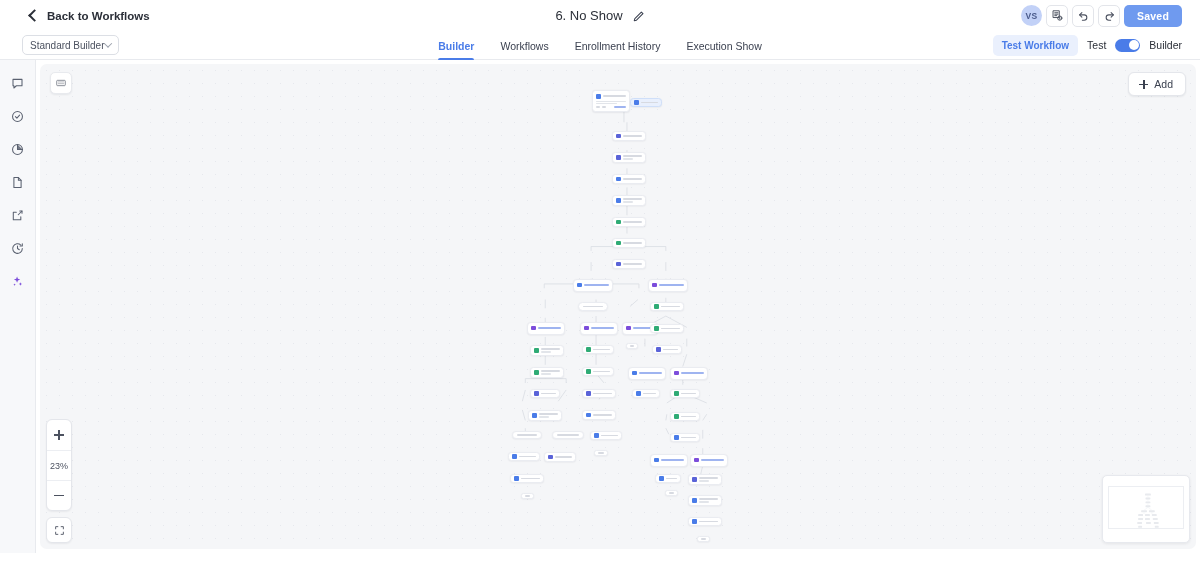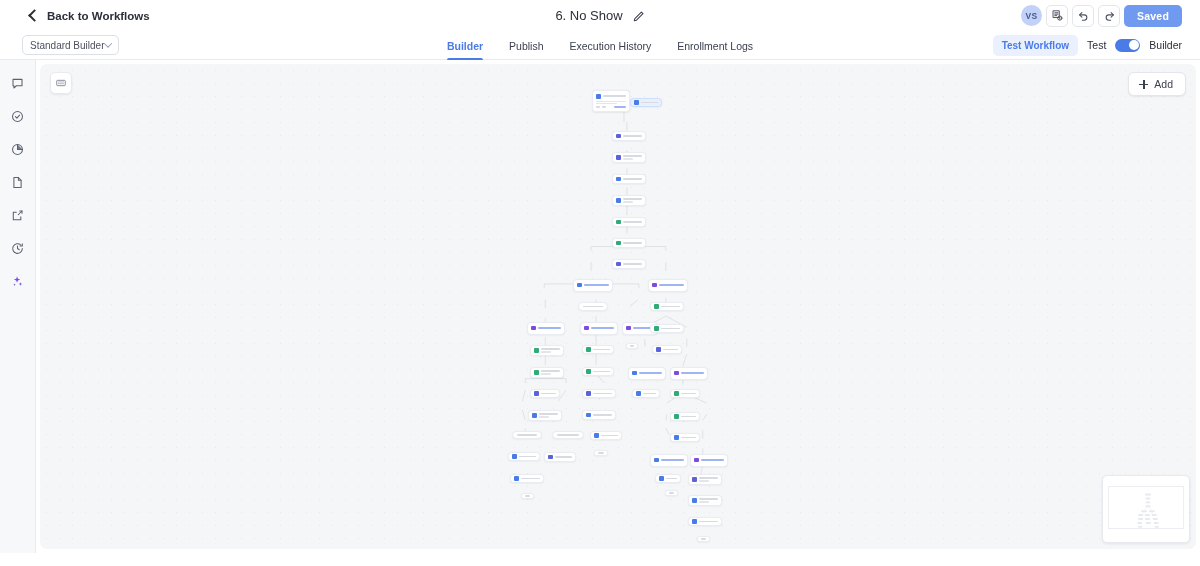--- a/index.html
+++ b/index.html
@@ -198,23 +198,23 @@
   </div>
 
   <div class="tabbar">
     <div class="builder-select">
       <span>Standard Builder</span>
       <span class="caret-dn"></span>
     </div>
 
     <div class="tabs">
       <div class="tab active">Builder</div>
-      <div class="tab">Publish</div>
-      <div class="tab">Execution History</div>
-      <div class="tab">Enrollment Logs</div>
+      <div class="tab">Workflows</div>
+      <div class="tab">Enrollment History</div>
+      <div class="tab">Execution Show</div>
     </div>
 
     <div class="tab-right">
       <div class="test-btn">Test Workflow</div>
       <span class="pub-label">Test</span>
       <div class="toggle">
           <span class="knob"></span>
         </div>
       <span class="pub-label">Builder</span>
     </div>
@@ -644,20 +644,36 @@
                 <span class="lines">
                   <span class="ln"></span>
                 </span>
               </div>
               <div class="node tiny" style="left: 657px; top: 472px; width: 13px; height: 6px;">
                 <span class="ln" style="flex:1"></span>
               </div>
             </div>
         </div>
 
+        <div class="zoom-ctl">
+          <div class="zoom-stack">
+            <div class="zoom-cell">
+                <span class="zsym p"></span>
+              </div>
+            <div class="zoom-cell">23%</div>
+            <div class="zoom-cell">
+                <span class="zsym m"></span>
+              </div>
+          </div>
+          <div class="fit-btn">
+            <svg viewBox="0 0 16 16" width="11" height="11" fill="none" stroke="#4c5260" stroke-width="1.3" stroke-linecap="round" stroke-linejoin="round">
+              <path d="M2.4 5.6V2.4h3.2M10.4 2.4h3.2v3.2M13.6 10.4v3.2h-3.2M5.6 13.6H2.4v-3.2"></path>
+            </svg>
+          </div>
+        </div>
 
         <div class="minimap">
           <div class="mini-view"></div>
           <svg viewBox="0 0 88 68">
             <g fill="#e8eaee">
               <rect x="43" y="18" width="6" height="2" rx="0.6"></rect>
               <rect x="43.5" y="22" width="5" height="2" rx="0.6"></rect>
               <rect x="43.5" y="26" width="5" height="2" rx="0.6"></rect>
               <rect x="43.5" y="30" width="5" height="2" rx="0.6"></rect>
               <rect x="39" y="35" width="6" height="2" rx="0.6"></rect>

